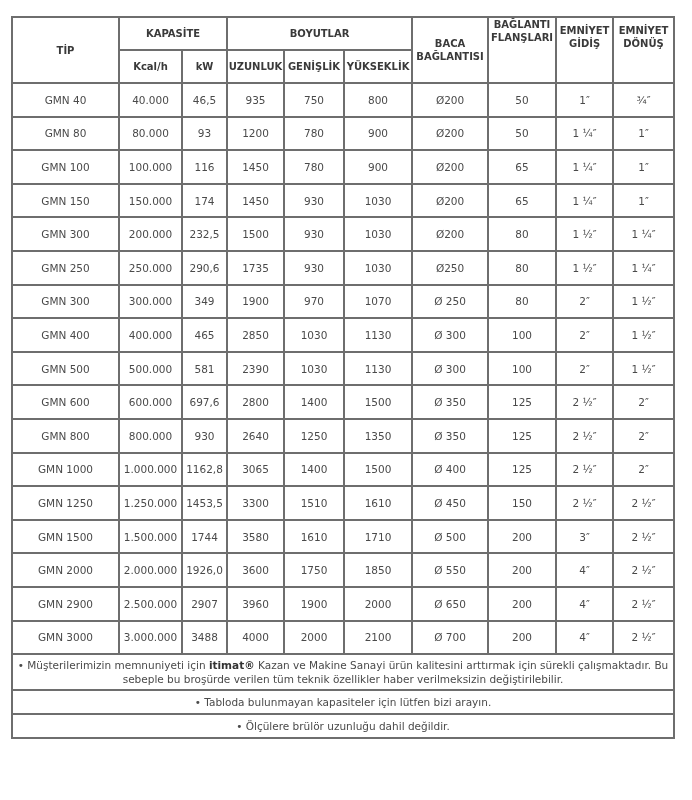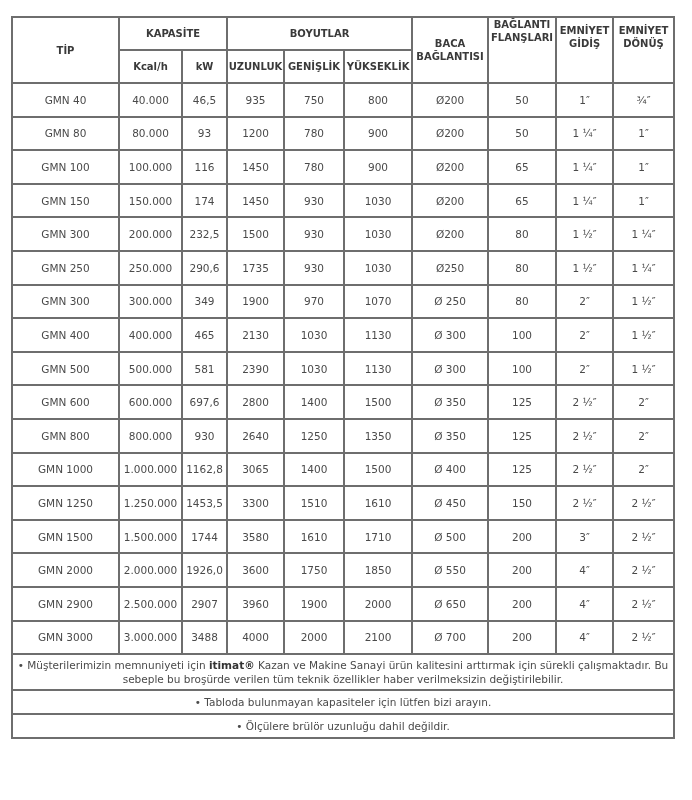--- a/index.html
+++ b/index.html
@@ -132,21 +132,21 @@
         <td>1070</td>
         <td>Ø 250</td>
         <td>80</td>
         <td>2″</td>
         <td>1 ½″</td>
       </tr>
       <tr class="body">
         <td>GMN 400</td>
         <td>400.000</td>
         <td>465</td>
-        <td>2130</td>
+        <td>2850</td>
         <td>1030</td>
         <td>1130</td>
         <td>Ø 300</td>
         <td>100</td>
         <td>2″</td>
         <td>1 ½″</td>
       </tr>
       <tr class="body">
         <td>GMN 500</td>
         <td>500.000</td>

